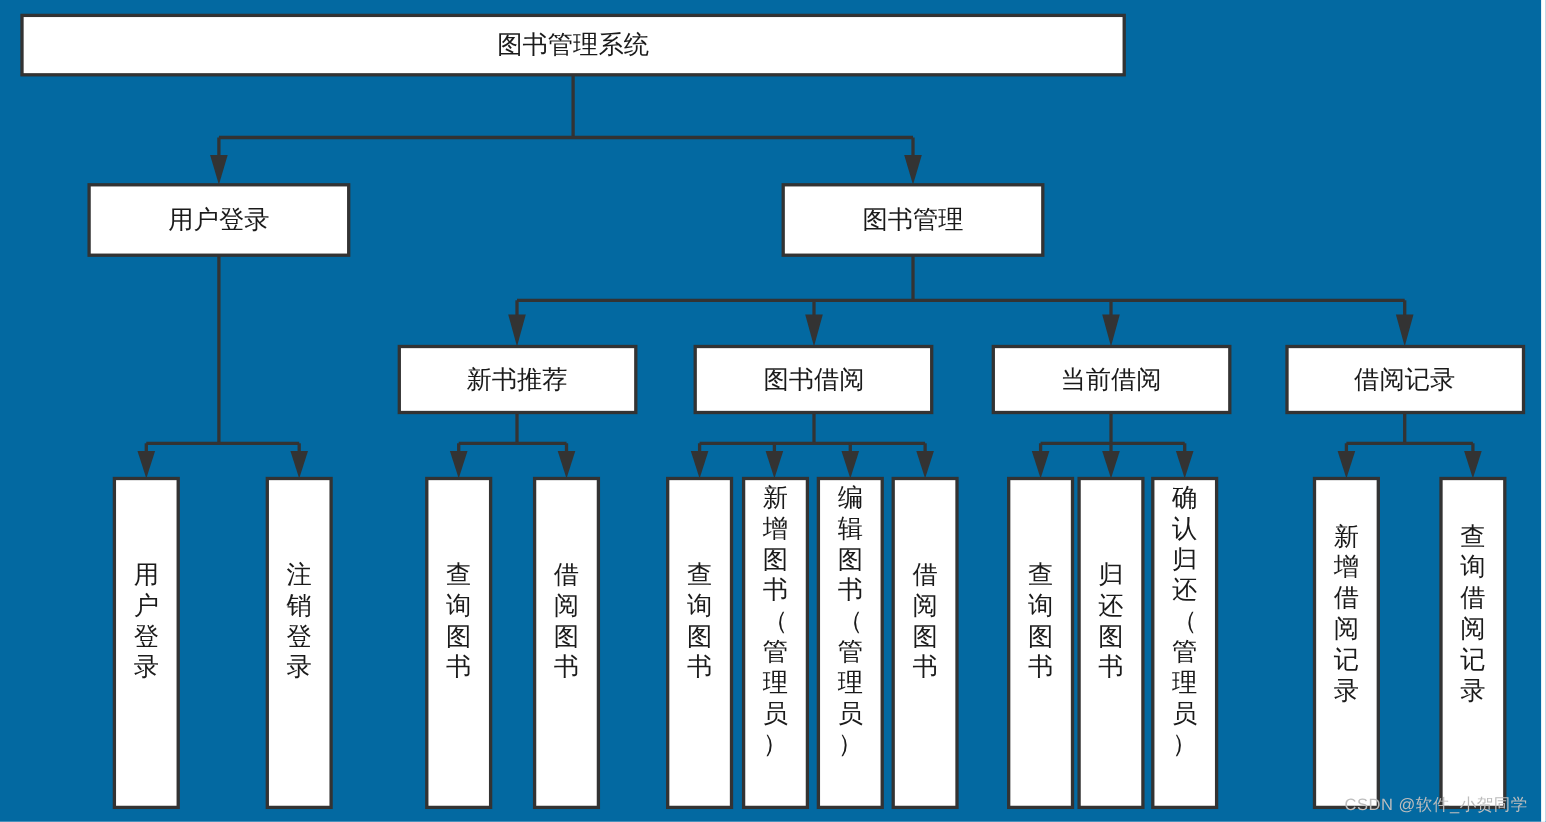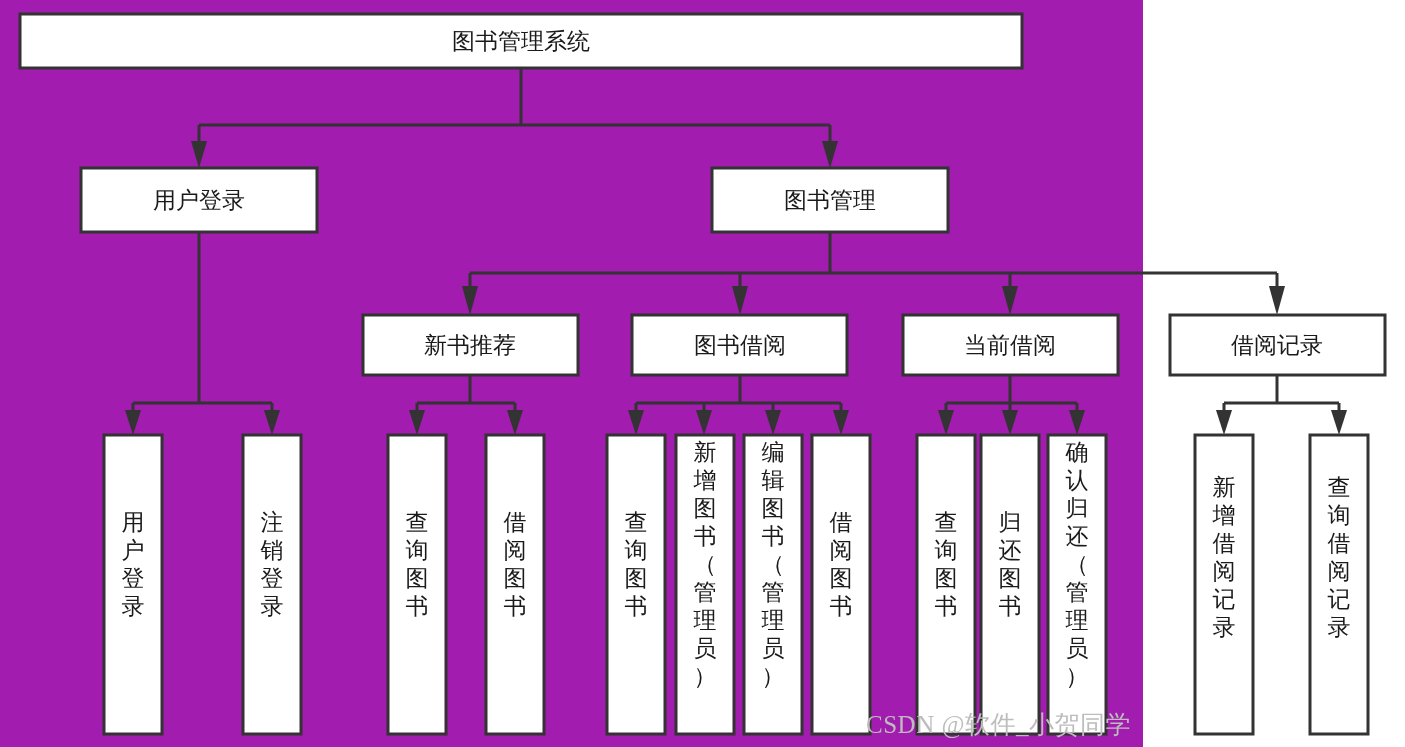--- a/index.html
+++ b/index.html
@@ -9,23 +9,23 @@
     background: #ffffff;
   }
   body {
     width: 1405px;
     height: 747px;
     font-family: "DejaVu Sans", "Liberation Sans", sans-serif;
     overflow: hidden;
   }
   #diagram-root {
     position: relative;
-    width: 1143px;
+    width: 1401px;
     height: 747px;
-    background: #a21caf;
+    background: #0369a1;
   }
   svg#tree-svg {
     position: absolute;
     left: 0;
     top: 0;
     width: 1405px;
     height: 747px;
     display: block;
   }
   .node-box {
@@ -53,22 +53,22 @@
   .node-label-v {
     font-family: "DejaVu Sans", "Liberation Sans", sans-serif;
     font-size: 23px;
     fill: #1a1a1a;
     text-anchor: middle;
   }
   .watermark {
     position: absolute;
     right: 12px;
     bottom: 6px;
-    font-family: Liberation Serif, serif;
-    font-size: 25px;
+    font-family: Liberation Sans, sans-serif;
+    font-size: 15px;
     color: #bdbdbd;
     letter-spacing: 0.5px;
     white-space: nowrap;
     user-select: none;
   }
 </style>
 </head>
 <body>
 
 <div id="diagram-root">

